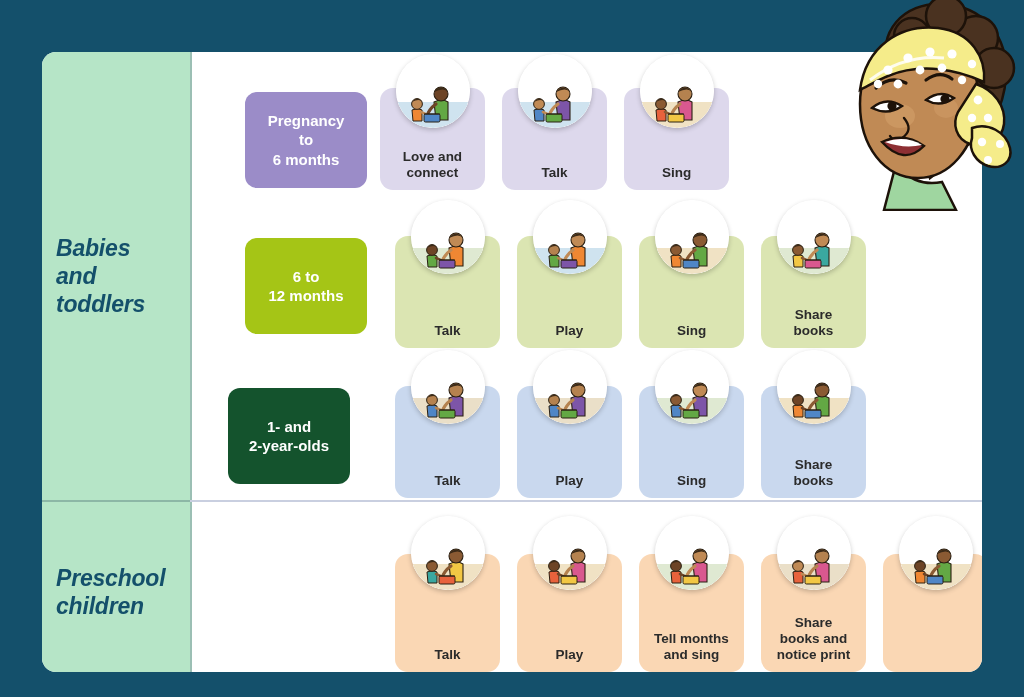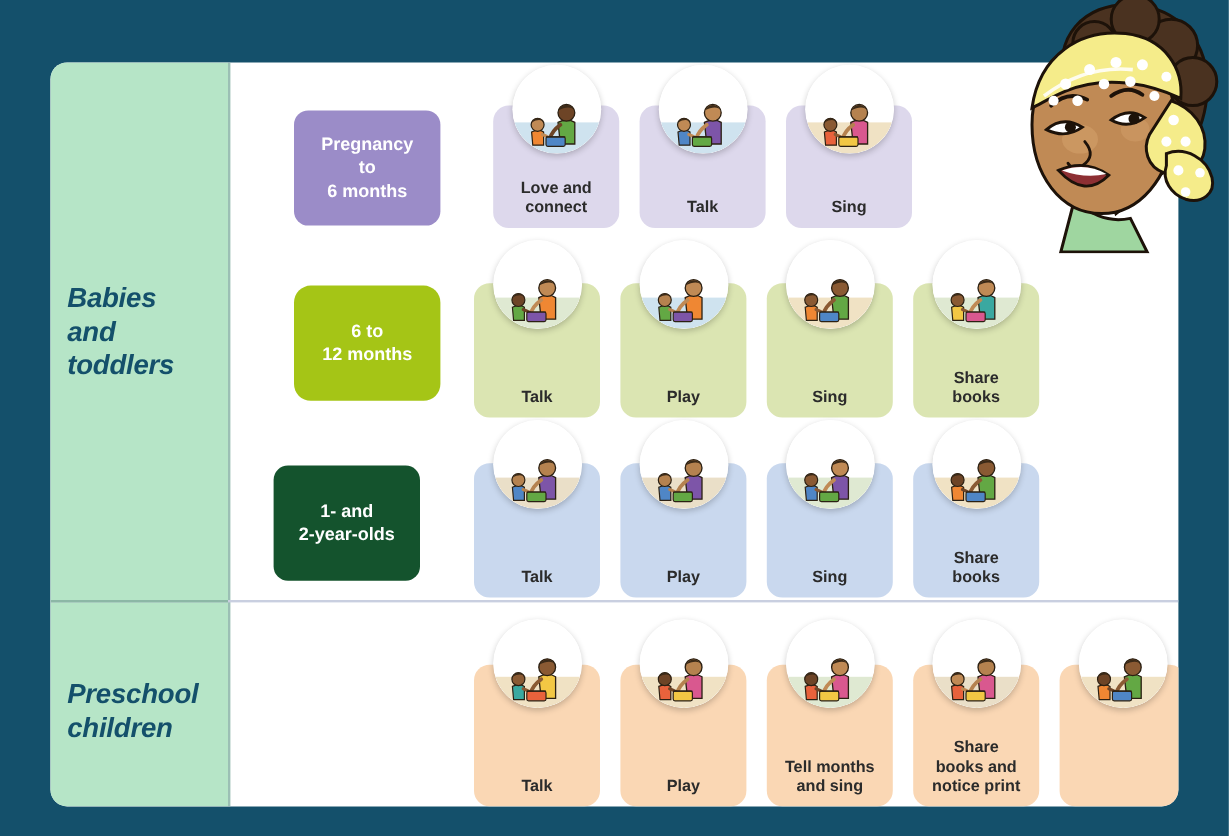--- a/index.html
+++ b/index.html
@@ -131,21 +131,21 @@
 
     <div class="group-label" id="grp-babies" style="white-space:pre-line">Babies
 and
 toddlers</div>
 
     <div id="rows-host">
         <div class="row row-1" style="top: 0px; height: 148px;">
           <div class="age-badge" style="background: rgb(155, 140, 200); left: 55px; top: 40px; white-space: pre-line;">Pregnancy
 to
 6 months</div>
-          <div class="cards" style="left: 221px; top: 36px; justify-content: center;">
+          <div class="cards" style="left: 190px; top: 36px; justify-content: center;">
             <div class="card" style="background: rgb(221, 216, 236); height: 102px;">
               <div class="thumb" style="top: -34px;">
   <svg viewBox="0 0 74 74" width="74" height="74" aria-hidden="true">
     <defs>
                     <clipPath id="c9707">
                       <circle cx="37" cy="37" r="37"></circle>
                     </clipPath>
                   </defs>
     <g clip-path="url(#c9707)">
       <rect x="0" y="0" width="74" height="74" fill="#ffffff"></rect>
@@ -235,21 +235,21 @@
       <rect x="28" y="60" width="16" height="8" rx="1.5" fill="#f2c744" stroke="#2b2013" stroke-width="1"></rect>
       <path d="M28 60 h16" stroke="#2b2013" stroke-width="1"></path>
     </g>
   </svg>
               </div>
               <div class="card-label">Sing</div>
             </div>
           </div>
         </div>
         <div class="row row-2" style="top: 148px; height: 150px;">
-          <div class="age-badge" style="background: rgb(165, 197, 22); left: 55px; top: 38px; white-space: pre-line; border-radius: 14px;">6 to
+          <div class="age-badge" style="background: rgb(165, 197, 22); left: 55px; top: 38px; white-space: pre-line;">6 to
 12 months</div>
           <div class="cards" style="left: 205px; top: 36px;">
             <div class="card" style="background: rgb(219, 229, 178); height: 112px;">
               <div class="thumb" style="top: -36px;">
   <svg viewBox="0 0 74 74" width="74" height="74" aria-hidden="true">
     <defs>
                     <clipPath id="c2559">
                       <circle cx="37" cy="37" r="37"></circle>
                     </clipPath>
                   </defs>

